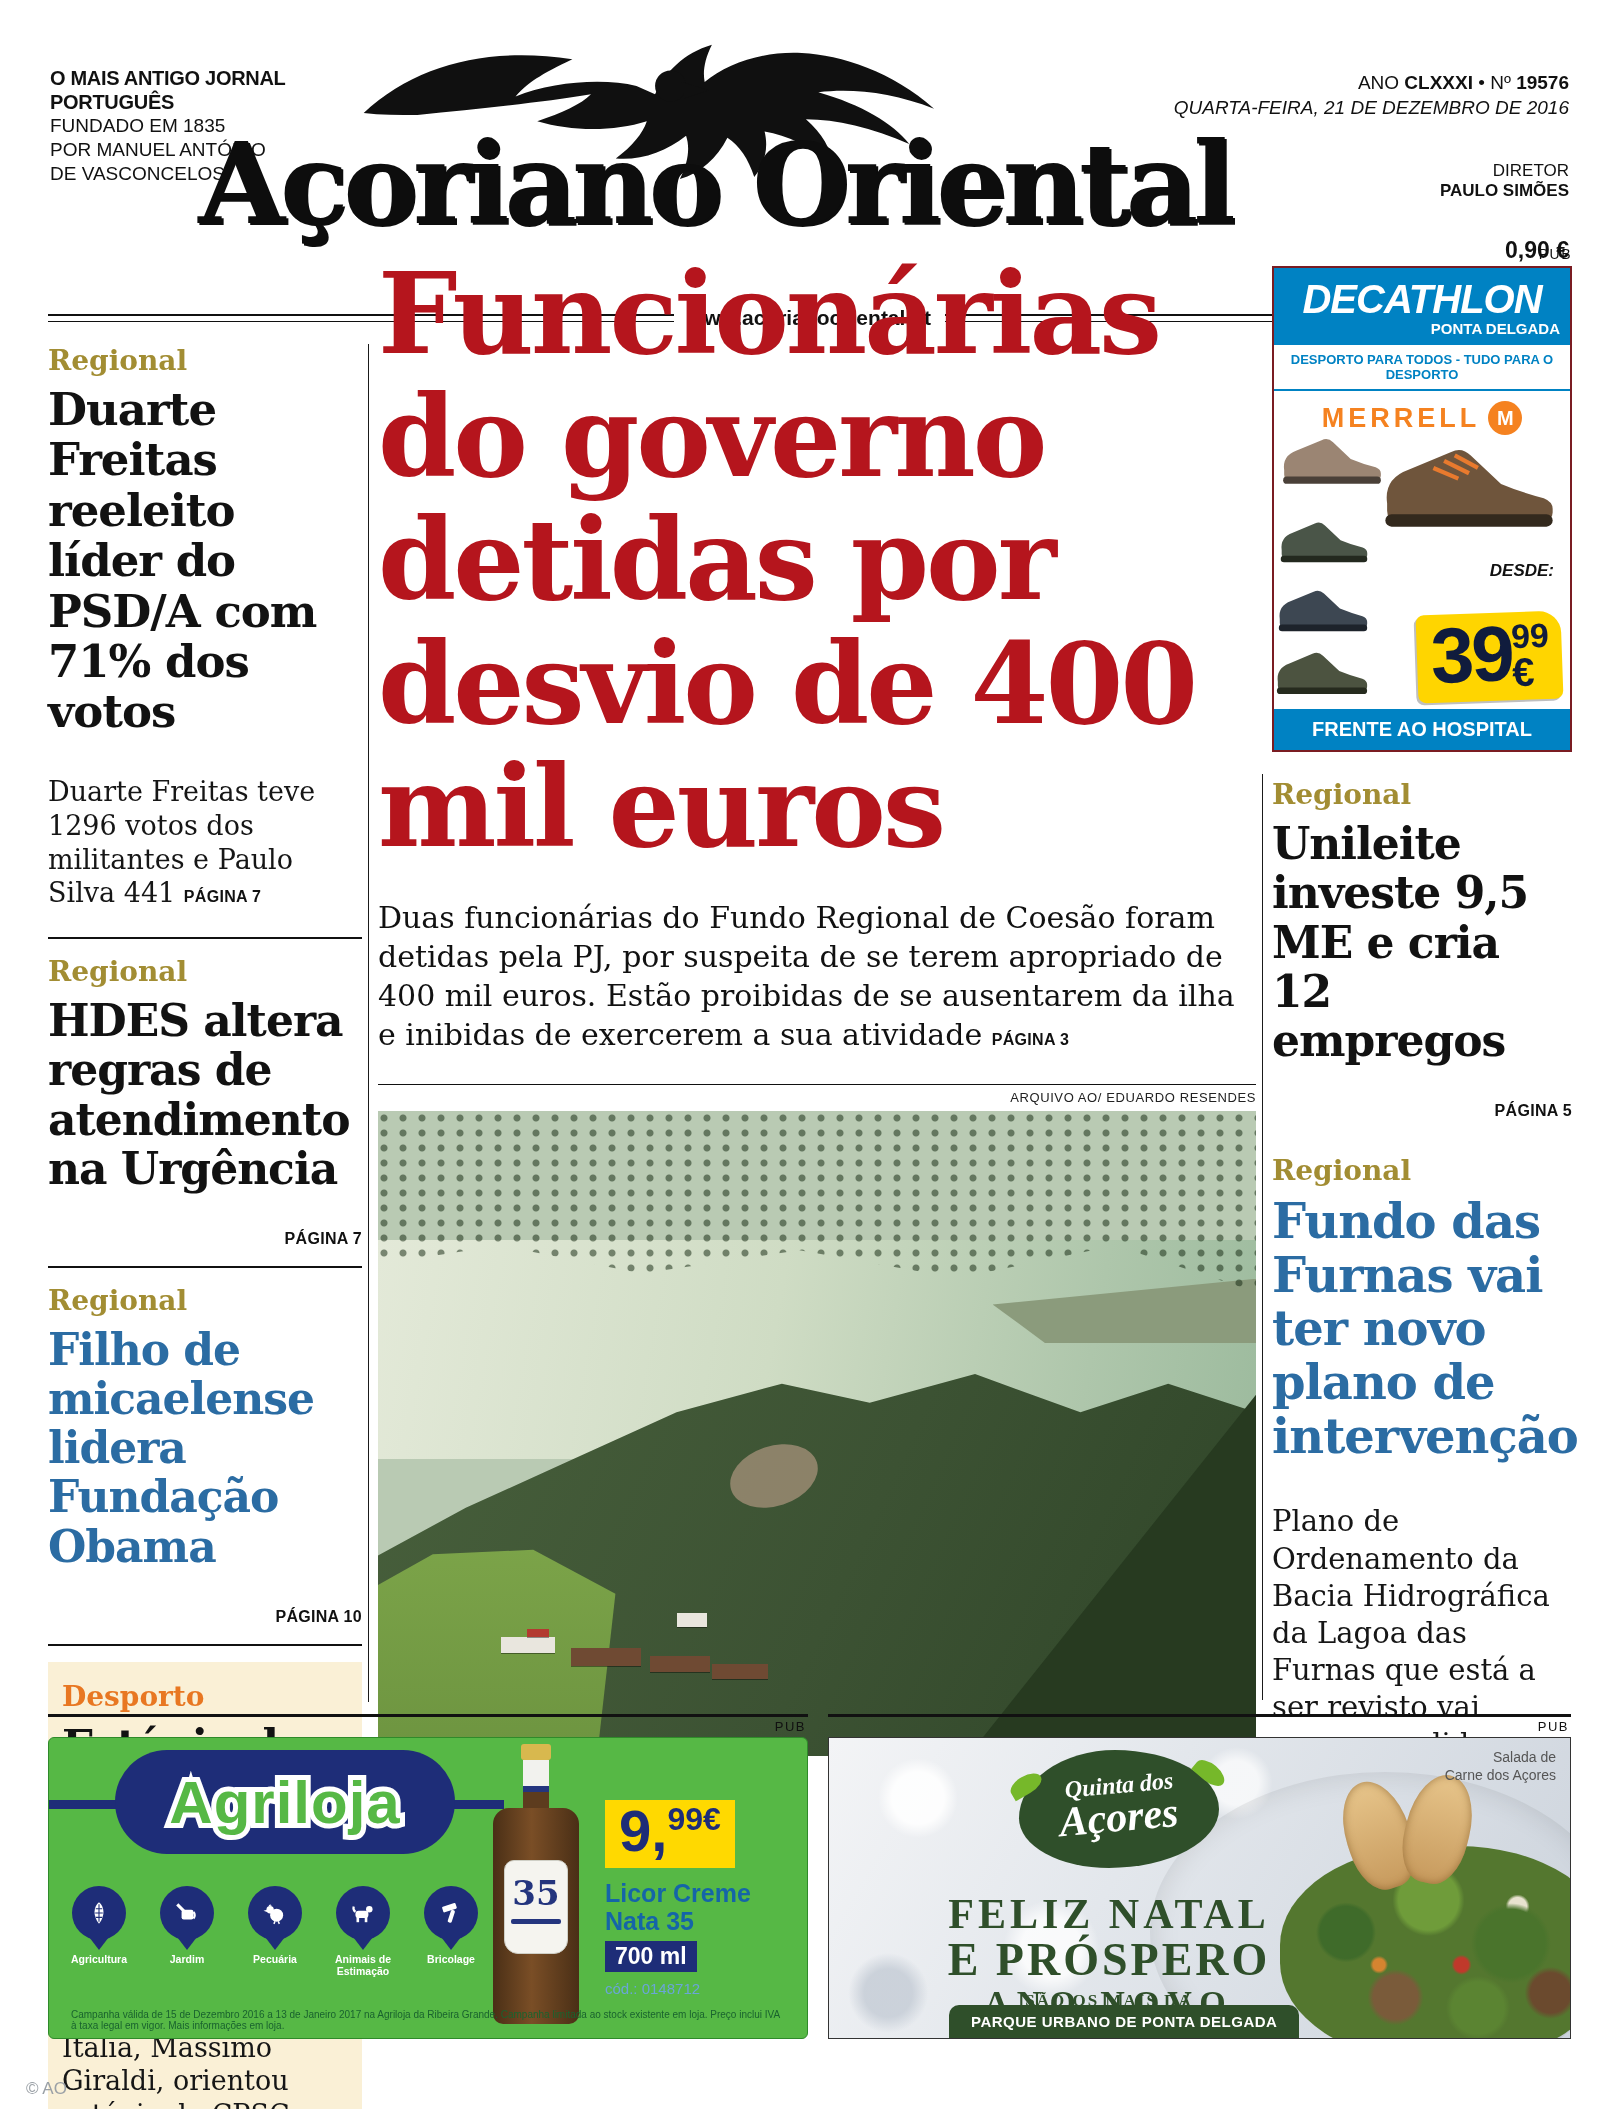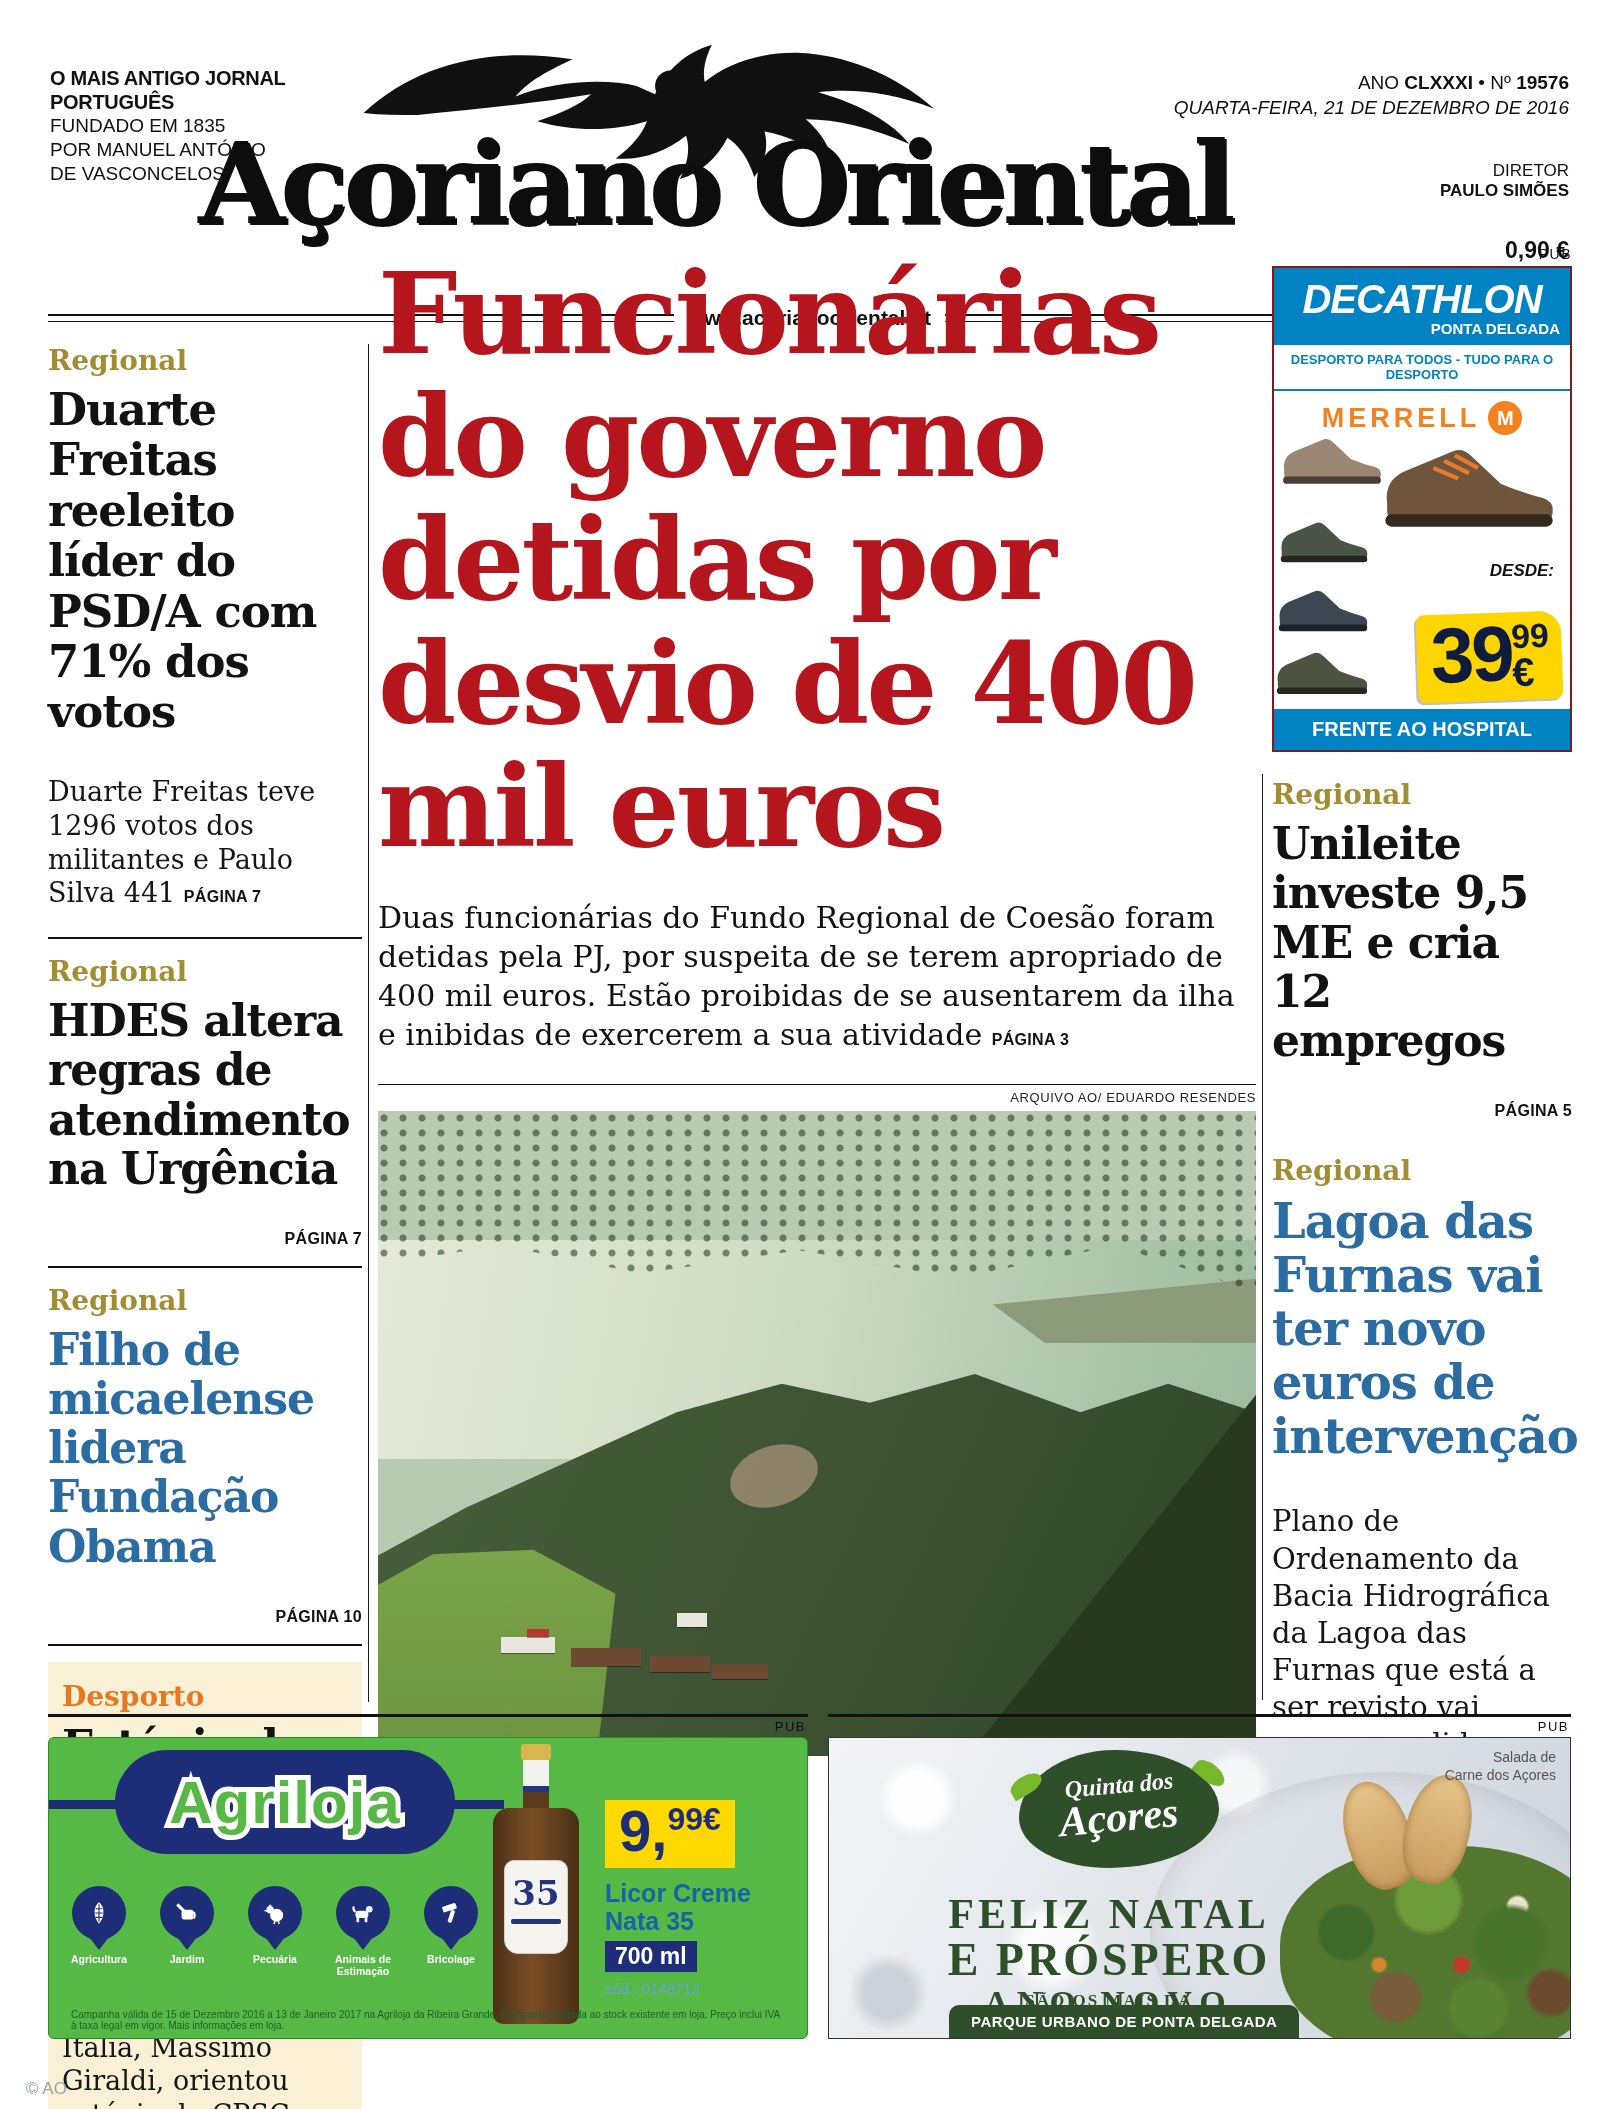--- a/index.html
+++ b/index.html
@@ -365,21 +365,21 @@
     <section class="rc-story">
       <div class="kicker">Regional</div>
       <h2 class="hl">Unileite investe 9,5 ME e cria 12 empregos</h2>
       <div class="page-right">
         <span class="page-badge">PÁGINA 5</span>
       </div>
     </section>
 
     <section class="rc-story" style="margin-top:34px;">
       <div class="kicker">Regional</div>
-      <h2 class="hl blue" style="font-size:48px;">Lagoa das Furnas vai ter novo euros de intervenção</h2>
+      <h2 class="hl blue" style="font-size:48px;">Fundo das Furnas vai ter novo plano de intervenção</h2>
       <p class="rc-body">
         <span>Plano de Ordenamento da Bacia Hidrográfica da Lagoa das Furnas que está a ser revisto vai prever medidas a aplicar diretamente sobre a massa de água, para inverter eutrofização</span>
         <span class="page-badge">PÁGINA 2</span>
       </p>
     </section>
   </aside>
 
   <div class="ads-row">
 
     <div class="ad-slot-l">

